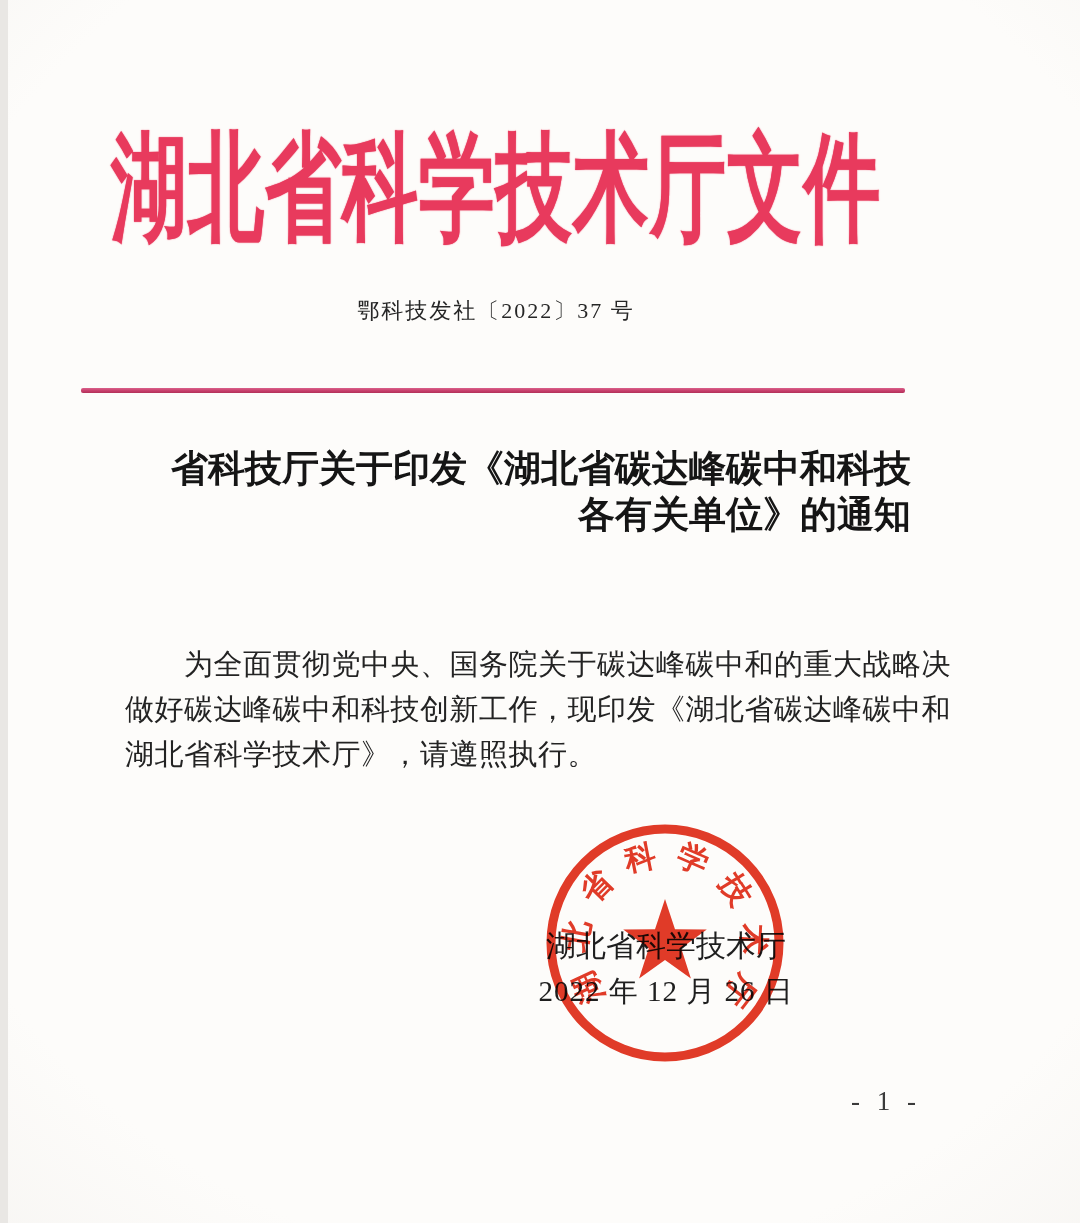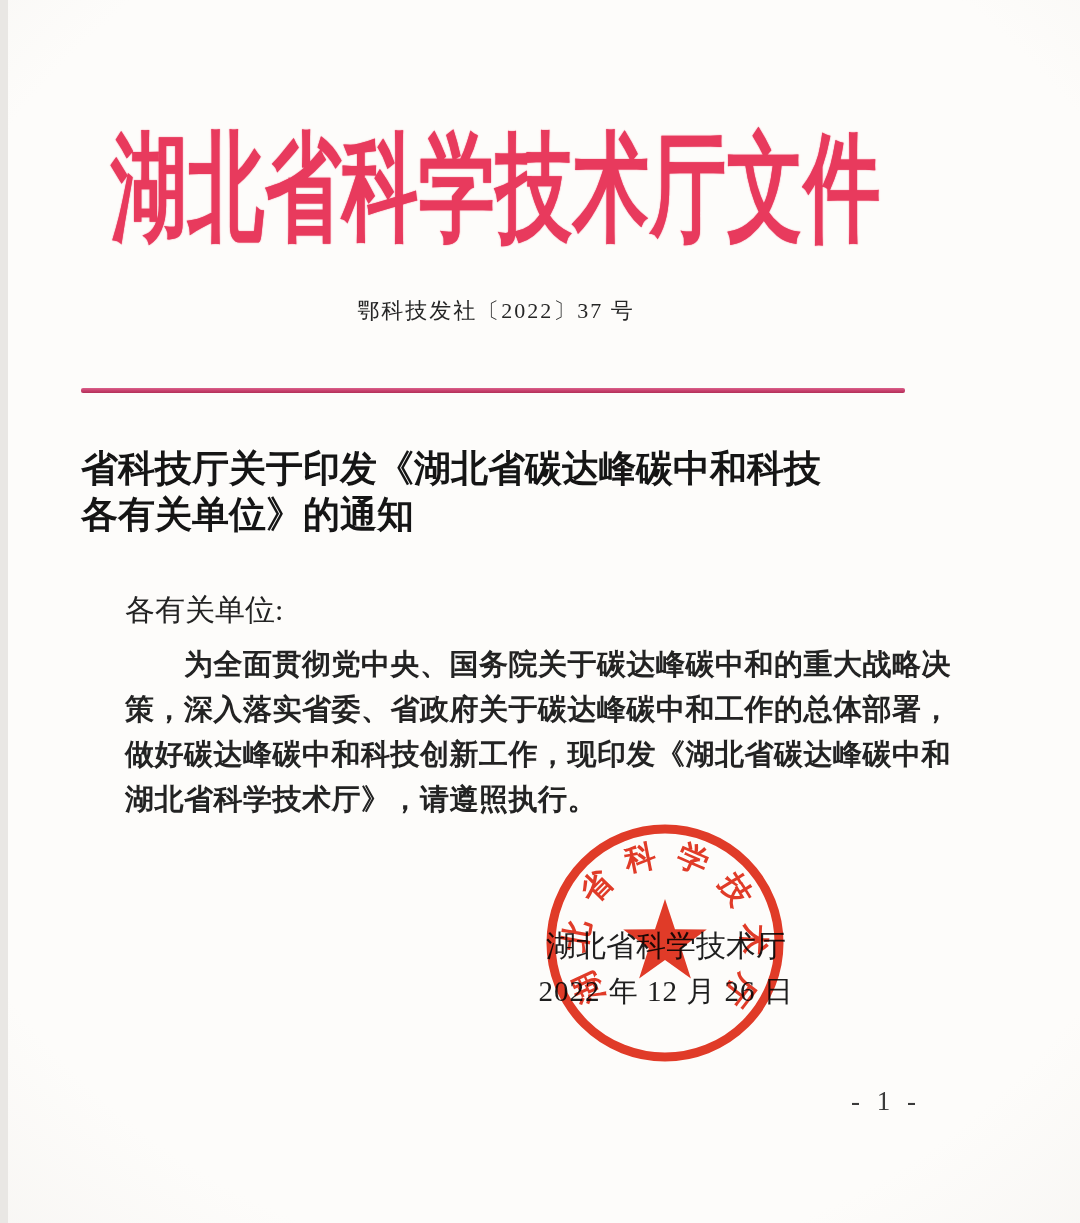--- a/index.html
+++ b/index.html
@@ -43,33 +43,32 @@
     text-align:center;
     font-size:22px;letter-spacing:2px;color:#262626;
   }
   .red-rule{
     position:absolute;top:388px;left:73px;width:824px;height:5px;
     background:linear-gradient(180deg,#d9618b 0%,var(--rule-red) 45%,#b23058 100%);
     border-radius:2px;
   }
   .doc-title{
     position:absolute;top:446px;left:73px;width:830px;
-    text-align:left;
+    text-align:right;
     font-size:37px;font-weight:700;line-height:46px;
     color:#151515;letter-spacing:0px;
   }
   .salutation{
     position:absolute;top:592px;left:117px;
     font-size:30px;line-height:36px;color:#232323;
   }
   .body-par{
     position:absolute;top:642px;left:117px;width:805px;
     font-size:29px;line-height:45px;color:#232323;
     letter-spacing:0.5px;
-    font-weight:bold;
   }
   .body-line{white-space:nowrap;}
   .body-line.indent{text-indent:59px;}
   .sig-org{
     position:absolute;top:926px;left:527px;width:262px;
     text-align:center;font-size:30px;color:#1e1e1e;white-space:nowrap;
   }
   .sig-date{
     position:absolute;top:972px;left:524px;width:268px;
     text-align:center;font-size:29px;letter-spacing:1px;color:#1e1e1e;white-space:nowrap;
@@ -103,25 +102,23 @@
 
   <div class="doc-number">鄂科技发社〔2022〕37 号</div>
 
   <div class="red-rule"></div>
 
   <div class="doc-title">
     <div>省科技厅关于印发《湖北省碳达峰碳中和科技</div>
     <div>各有关单位》的通知</div>
   </div>
 
-  <div class="salutation">各有关单位:</div>
 
   <div class="body-par">
     <div class="body-line indent">为全面贯彻党中央、国务院关于碳达峰碳中和的重大战略决</div>
-    <div class="body-line">策，深入落实省委、省政府关于碳达峰碳中和工作的总体部署，</div>
     <div class="body-line">做好碳达峰碳中和科技创新工作，现印发《湖北省碳达峰碳中和</div>
     <div class="body-line">湖北省科学技术厅》，请遵照执行。</div>
   </div>
 
   <div class="sig-org">湖北省科学技术厅</div>
 
   <div class="sig-date">2022 年 12 月 26 日</div>
 
   <svg class="seal" viewBox="0 0 260 260" aria-hidden="true">
     <circle cx="130" cy="130" r="114" fill="none" stroke-width="9"></circle>

